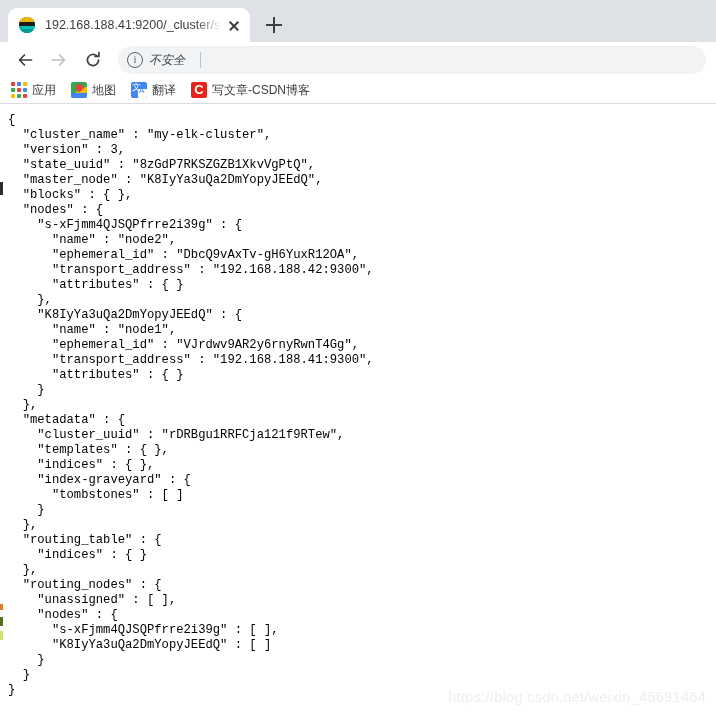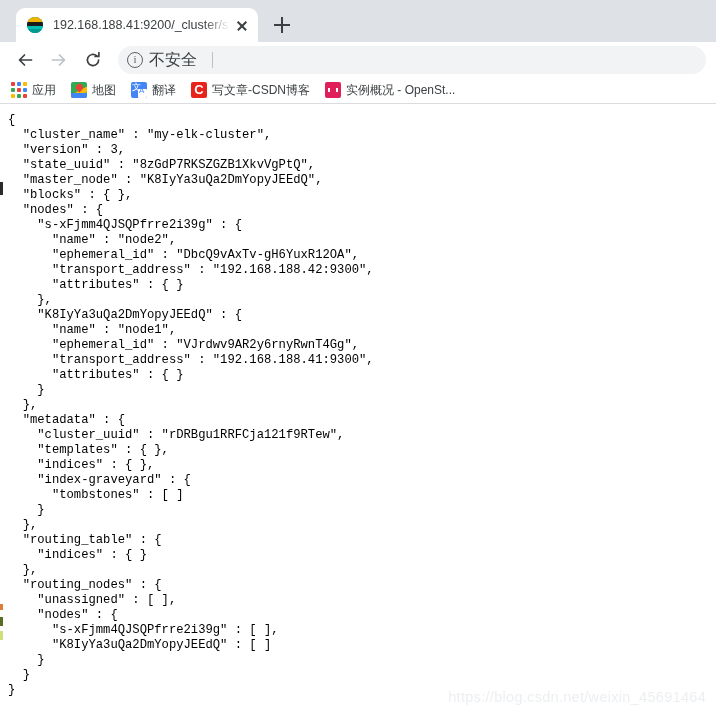--- a/index.html
+++ b/index.html
@@ -21,21 +21,21 @@
     background: #dee1e6;
     position: relative;
   }
 
   
   .tabstrip {
     height: 42px;
     background: #dee1e6;
     display: flex;
     align-items: flex-end;
-    padding-left: 16px;
+    padding-left: 8px;
     box-sizing: border-box;
   }
   .tab {
     display: flex;
     align-items: center;
     height: 34px;
     width: 242px;
     background: #ffffff;
     border-radius: 9px 9px 0 0;
     padding: 0 6px 0 11px;
@@ -145,24 +145,25 @@
     content: "i";
     position: absolute;
     left: 0; right: 0; top: -1px;
     text-align: center;
     font-size: 11px;
     font-family: "Liberation Serif", serif;
     color: #5f6368;
     line-height: 15px;
   }
   .notsecure {
-    font-size: 16px;
+    font-size: 12px;
     color: #3c4043;
     white-space: nowrap;
     margin-right: 15px;
+    font-style: italic;
   }
   .vsep {
     width: 1px;
     height: 16px;
     background: #bdc1c6;
     margin-right: 0px;
   }
   .url-highlight {
     position: absolute;
     left: 196px;
@@ -357,26 +358,20 @@
     </div>
 
 
     <div class="bm">
       <div class="bm-ico">
         <div class="csdn-ico"></div>
       </div>
       <span class="bm-label">写文章-CSDN博客</span>
     </div>
 
-    <div class="bm">
-      <div class="bm-ico">
-        <div class="os-ico"></div>
-      </div>
-      <span class="bm-label">实例概况 - OpenSt...</span>
-    </div>
 
   </div>
 </div>
 
 <div class="page">
   <div class="edge-mark" style="top:78px;height:13px;background:#2b2b2b;"></div>
   <div class="edge-mark" style="top:500px;height:6px;background:#e07b39;"></div>
   <div class="edge-mark" style="top:513px;height:9px;background:#586e23;"></div>
   <div class="edge-mark" style="top:527px;height:9px;background:#cfe07a;"></div>
 

